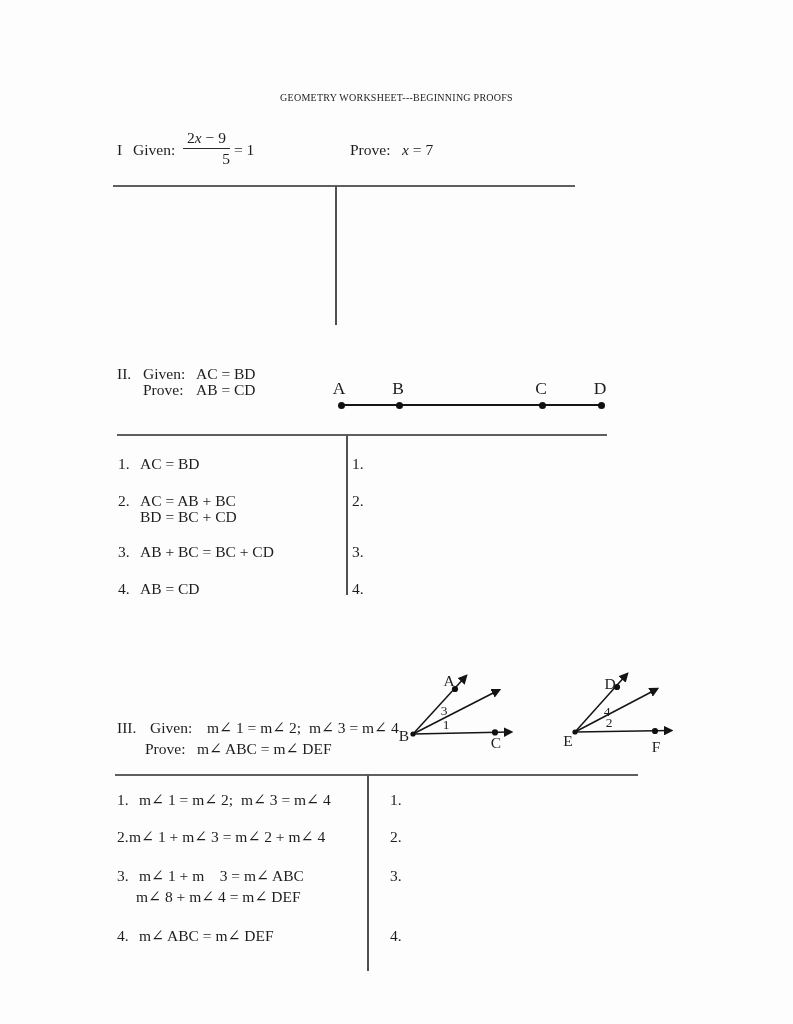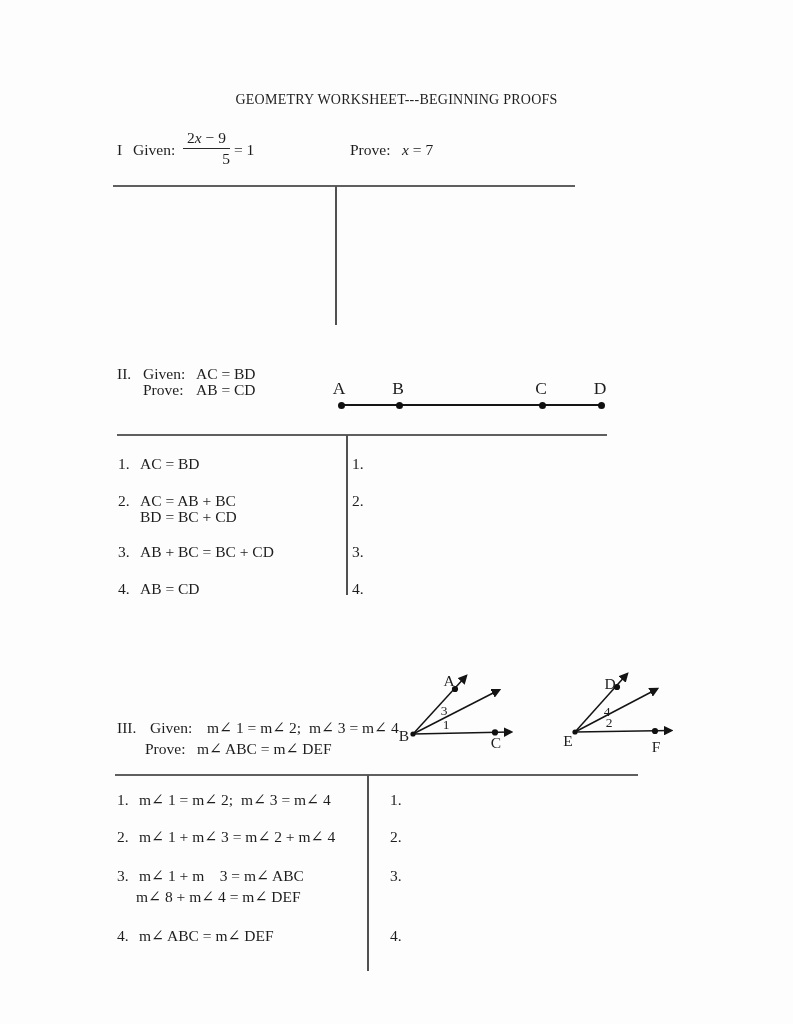--- a/index.html
+++ b/index.html
@@ -6,21 +6,21 @@
   .page{
     position:relative;width:793px;height:1024px;margin:0 auto;
     background:#fdfdfd;color:#1d1d1d;
     font-family:"Liberation Serif","DejaVu Serif",serif;
     overflow:hidden;
   }
   .abs{position:absolute;}
   .t{white-space:pre;font-size:15.5px;line-height:1.18;}
   .title{
     left:0;top:92px;width:793px;text-align:center;
-    font-size:14px;letter-spacing:.25px;
+    font-size:10px;letter-spacing:.25px;
   }
   .ital{font-style:italic;}
   
   .frac{left:183px;top:129px;text-align:right;}
   .frac .num{font-size:15.5px;padding:0 4px 1px 4px;border-bottom:1.5px solid #2a2a2a;}
   .frac .den{font-size:15.5px;padding-top:1px;}
   
   .hrule{height:1.6px;background:#5f5f5f;}
   .vrule{width:1.5px;background:#515151;}
   
@@ -132,21 +132,21 @@
     <text x="214" y="65" font-size="13.5" text-anchor="middle">2</text>
   </svg>
 
   <div class="abs hrule" style="left:115px;top:774px;width:523px;"></div>
   <div class="abs vrule" style="left:367px;top:775px;height:196px;"></div>
 
   <span class="abs t" style="left:117px;top:791px;">1.</span>
   <span class="abs t" style="left:139px;top:791px;">m∠ 1 = m∠ 2;  m∠ 3 = m∠ 4</span>
 
   <span class="abs t" style="left:117px;top:828px;">2.</span>
-  <span class="abs t" style="left:139px;top:828px;">m∠ 1 + m∠ 3 = m∠ 2 + m∠ 4</span>
+  <span class="abs t" style="left:129px;top:828px;">m∠ 1 + m∠ 3 = m∠ 2 + m∠ 4</span>
 
   <span class="abs t" style="left:117px;top:867px;">3.</span>
   <span class="abs t" style="left:139px;top:867px;text-align:center;">m∠ 1 + m    3 = m∠ ABC</span>
   <span class="abs t" style="left:136px;top:888px;">m∠ 8 + m∠ 4 = m∠ DEF</span>
 
   <span class="abs t" style="left:117px;top:927px;">4.</span>
   <span class="abs t" style="left:139px;top:927px;">m∠ ABC = m∠ DEF</span>
 
   <span class="abs t" style="left:390px;top:791px;">1.</span>
   <span class="abs t" style="left:390px;top:828px;">2.</span>

